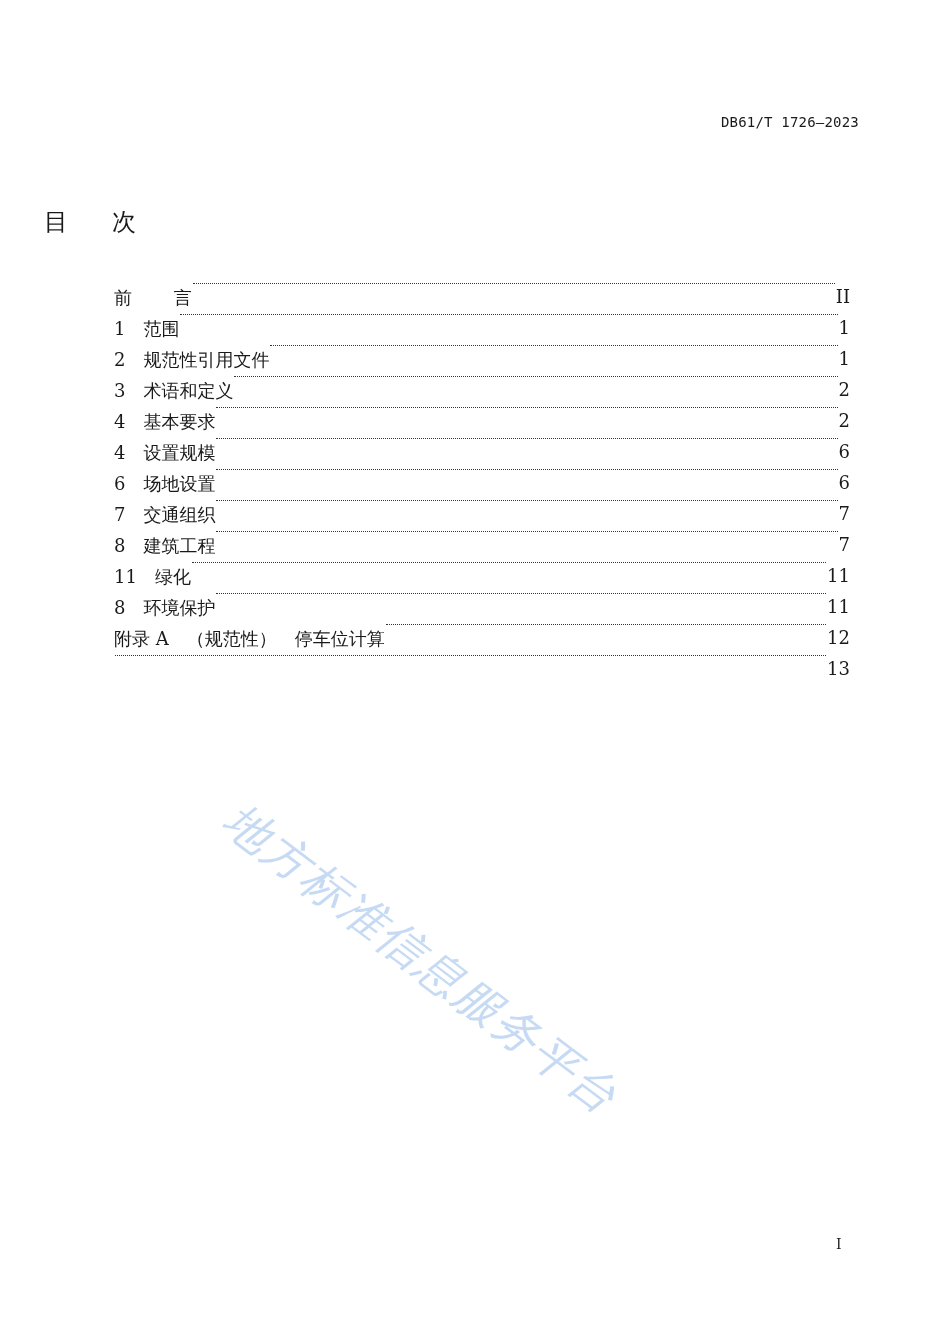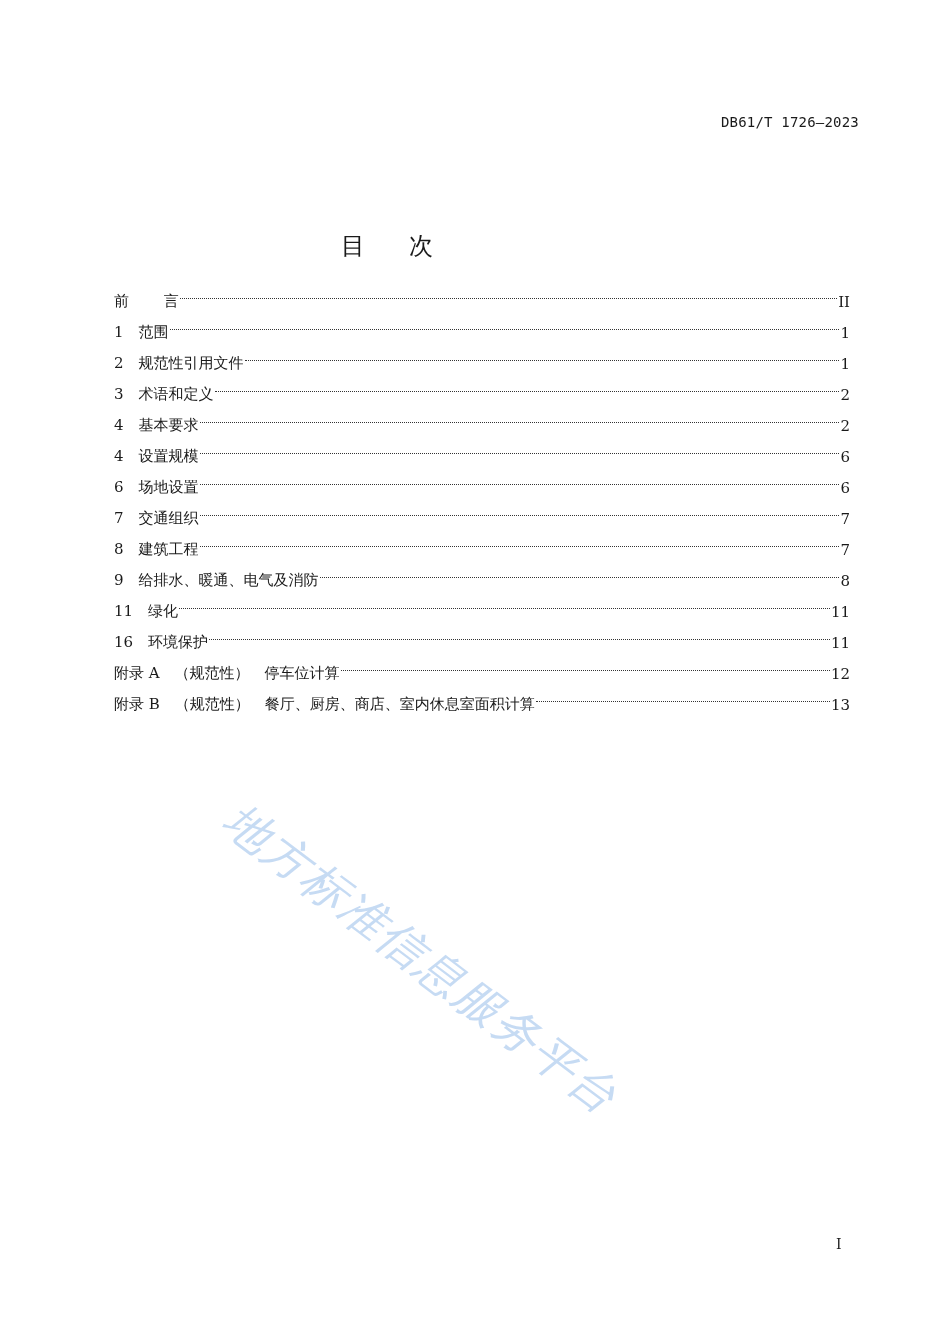--- a/index.html
+++ b/index.html
@@ -1,21 +1,21 @@
 <!DOCTYPE html>
 <html><head>
 <meta charset="utf-8">
 <style>
   html, body { margin: 0; padding: 0; background: #ffffff; }
   body { width: 950px; height: 1344px; position: relative; overflow: hidden;
          font-family: "DejaVu Serif", "Liberation Serif", serif; color: #1a1a1a; }
   .doc-code { position: absolute; top: 114px; right: 91px; font-family: "DejaVu Sans Mono", "Liberation Mono", monospace; font-size: 14px; letter-spacing: 0.2px; }
-  .title { position: absolute; top: 206px; left: 0; width: 774px; text-align: center; font-family: "DejaVu Sans", sans-serif; font-size: 24px; letter-spacing: 44px; text-indent: 44px; margin-top: 24px; }
+  .title { position: absolute; top: 206px; left: 0; width: 774px; text-align: left; font-family: "DejaVu Sans", sans-serif; font-size: 24px; letter-spacing: 44px; text-indent: 44px; }
   .toc { position: absolute; top: 286px; left: 114px; width: 736px; }
-  .toc-row { display: flex; align-items: center; height: 31px; font-size: 15px; }
+  .toc-row { display: flex; align-items: flex-start; height: 31px; font-size: 18px; }
   .toc-label { white-space: pre; }
   .toc-leader { flex: 1; border-bottom: 1.4px dotted #333; margin: 0 1px; transform: translateY(-3px); }
   .toc-page { white-space: pre; }
   .page-num { position: absolute; top: 1236px; left: 836px; font-size: 14px; }
   .watermark { position: absolute; left: 248px; top: 790px; font-family: "DejaVu Sans", sans-serif; font-size: 46px; color: #bdd5f2; opacity: 0.85;
                transform-origin: 0 0; transform: rotate(37deg); white-space: nowrap; letter-spacing: 2px; font-style: italic; }
 </style>
 </head>
 <body>
 
@@ -63,41 +63,35 @@
       <span class="toc-label">7　交通组织</span>
       <span class="toc-leader"></span>
       <span class="toc-page">7</span>
     </div>
   <div class="toc-row">
       <span class="toc-label">8　建筑工程</span>
       <span class="toc-leader"></span>
       <span class="toc-page">7</span>
     </div>
   <div class="toc-row">
-      <span class="toc-label">9　给排水、暖通、电气及消防</span>
-      <span class="toc-leader"></span>
-      <span class="toc-page">8</span>
-    </div>
-  <div class="toc-row">
       <span class="toc-label">11　绿化</span>
       <span class="toc-leader"></span>
       <span class="toc-page">11</span>
     </div>
   <div class="toc-row">
-      <span class="toc-label">16　环境保护</span>
+      <span class="toc-label">8　环境保护</span>
       <span class="toc-leader"></span>
       <span class="toc-page">11</span>
     </div>
   <div class="toc-row">
       <span class="toc-label">附录 A　（规范性）　停车位计算</span>
       <span class="toc-leader"></span>
       <span class="toc-page">12</span>
     </div>
   <div class="toc-row">
-      <span class="toc-label">附录 B　（规范性）　餐厅、厨房、商店、室内休息室面积计算</span>
       <span class="toc-leader"></span>
       <span class="toc-page">13</span>
     </div>
 </div>
 
 <div class="watermark">地方标准信息服务平台</div>
 
 <div class="page-num">I</div>
 
 </body></html>

